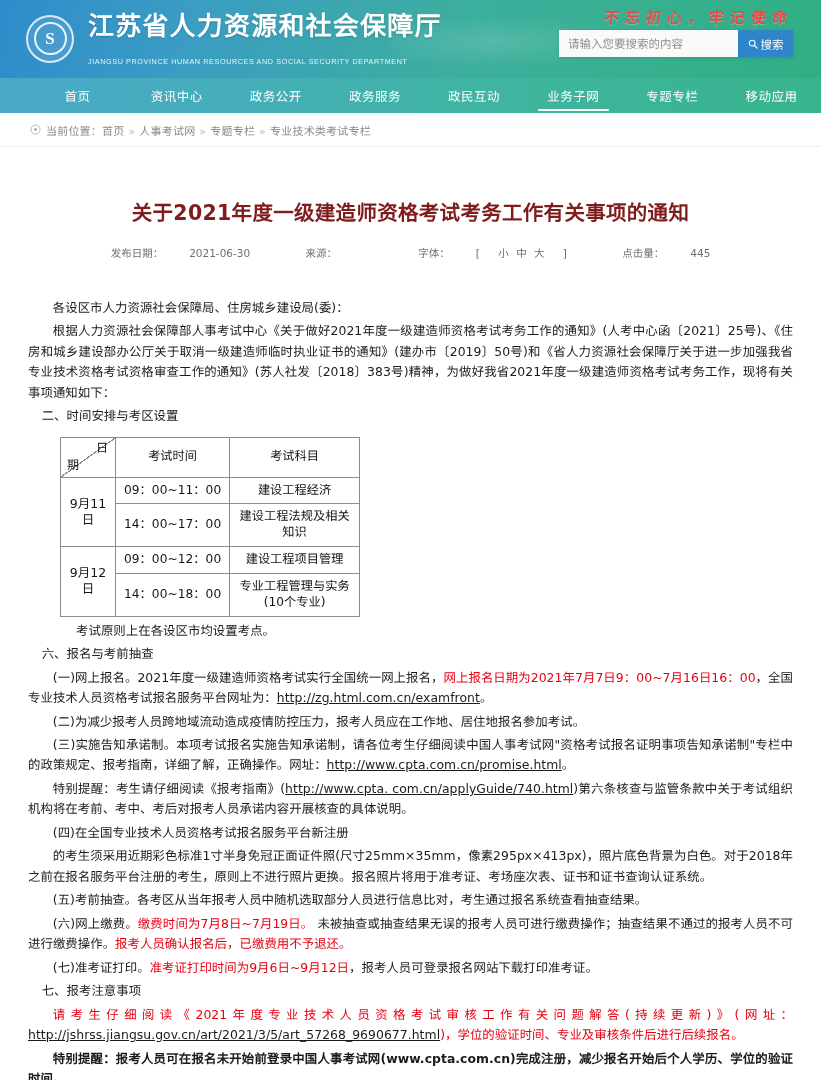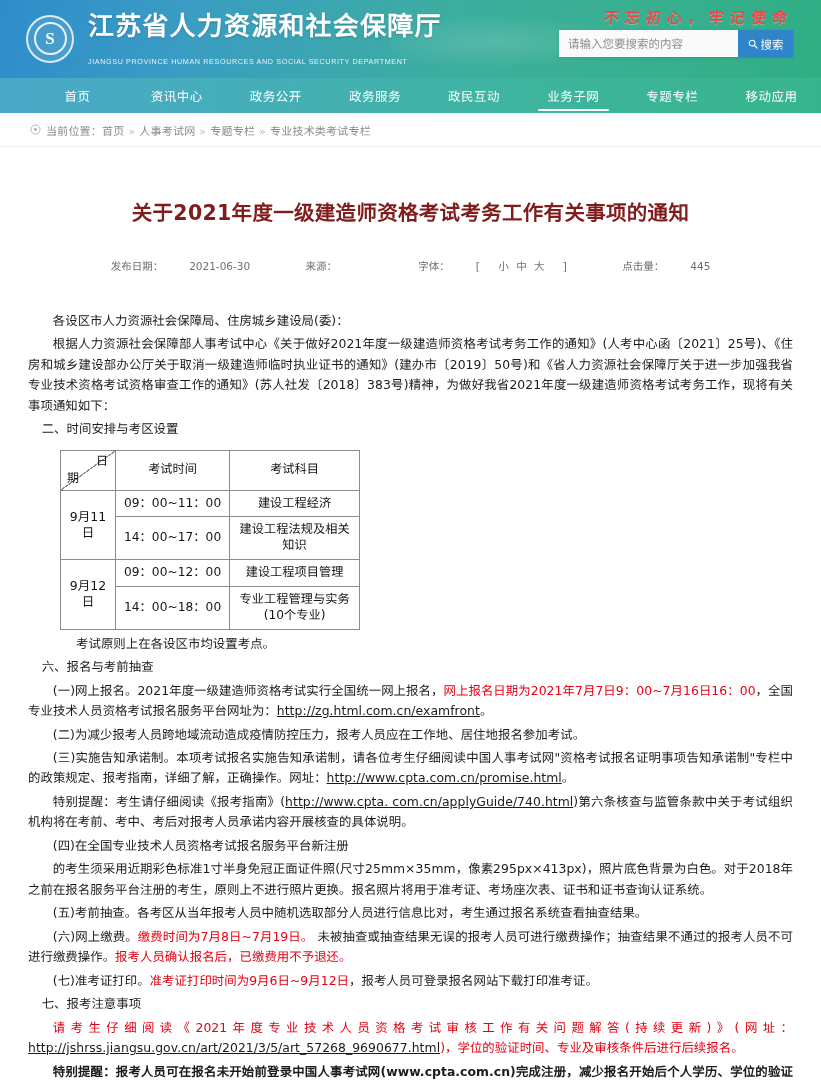--- a/index.html
+++ b/index.html
@@ -120,21 +120,21 @@
   
   .page-body { padding: 0 0 26px 0; background: #fff; }
   .article { padding: 0 28px; }
   .article-title {
     text-align: center;
     font-size: 20.5px; font-weight: bold; color: #7f1d1d;
     margin: 52px 0 0 0; letter-spacing: .3px; line-height: 1.4;
     font-family: "DejaVu Sans", "Liberation Sans", sans-serif;
   }
   .article-meta {
-    text-align: center; margin-top: 30px; padding-bottom: 14px;
+    text-align: center; margin-top: 17px; padding-bottom: 14px;
     font-size: 10.5px; color: #6f6f6f;
     font-family: "DejaVu Sans", "Liberation Sans", sans-serif;
   }
   .article-meta span { margin: 0 13px; white-space: nowrap; }
   .font-sizer b { font-weight: normal; margin: 0 2px; cursor: pointer; }
 
   .content {
     margin-top: 24px;
     font-size: 12.4px; color: #1b1b1b; line-height: 1.65;
     letter-spacing: .05px;

